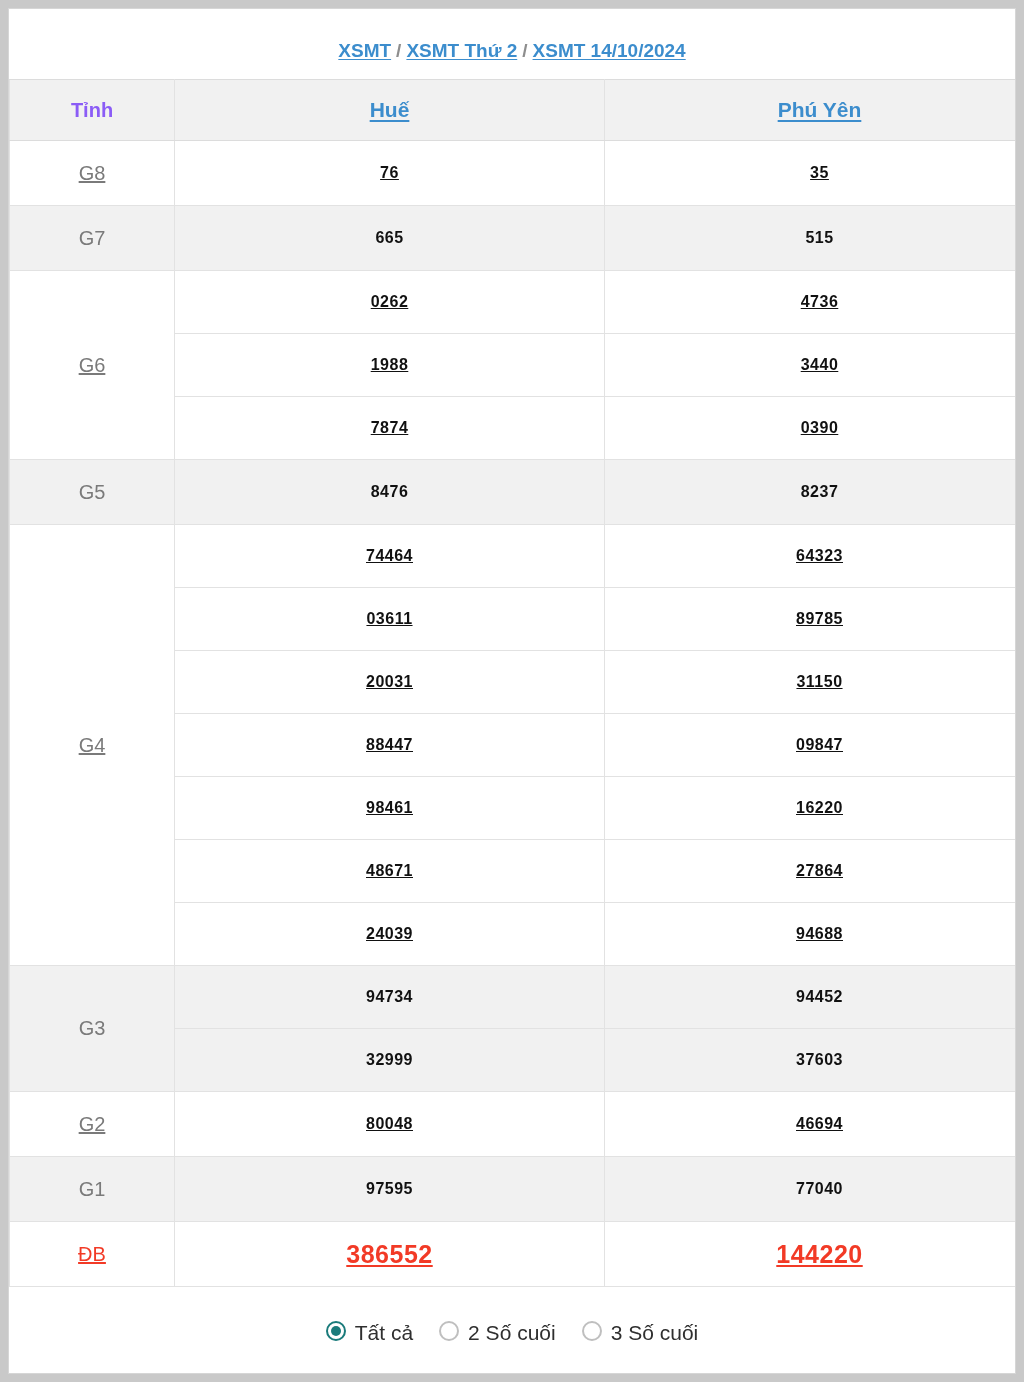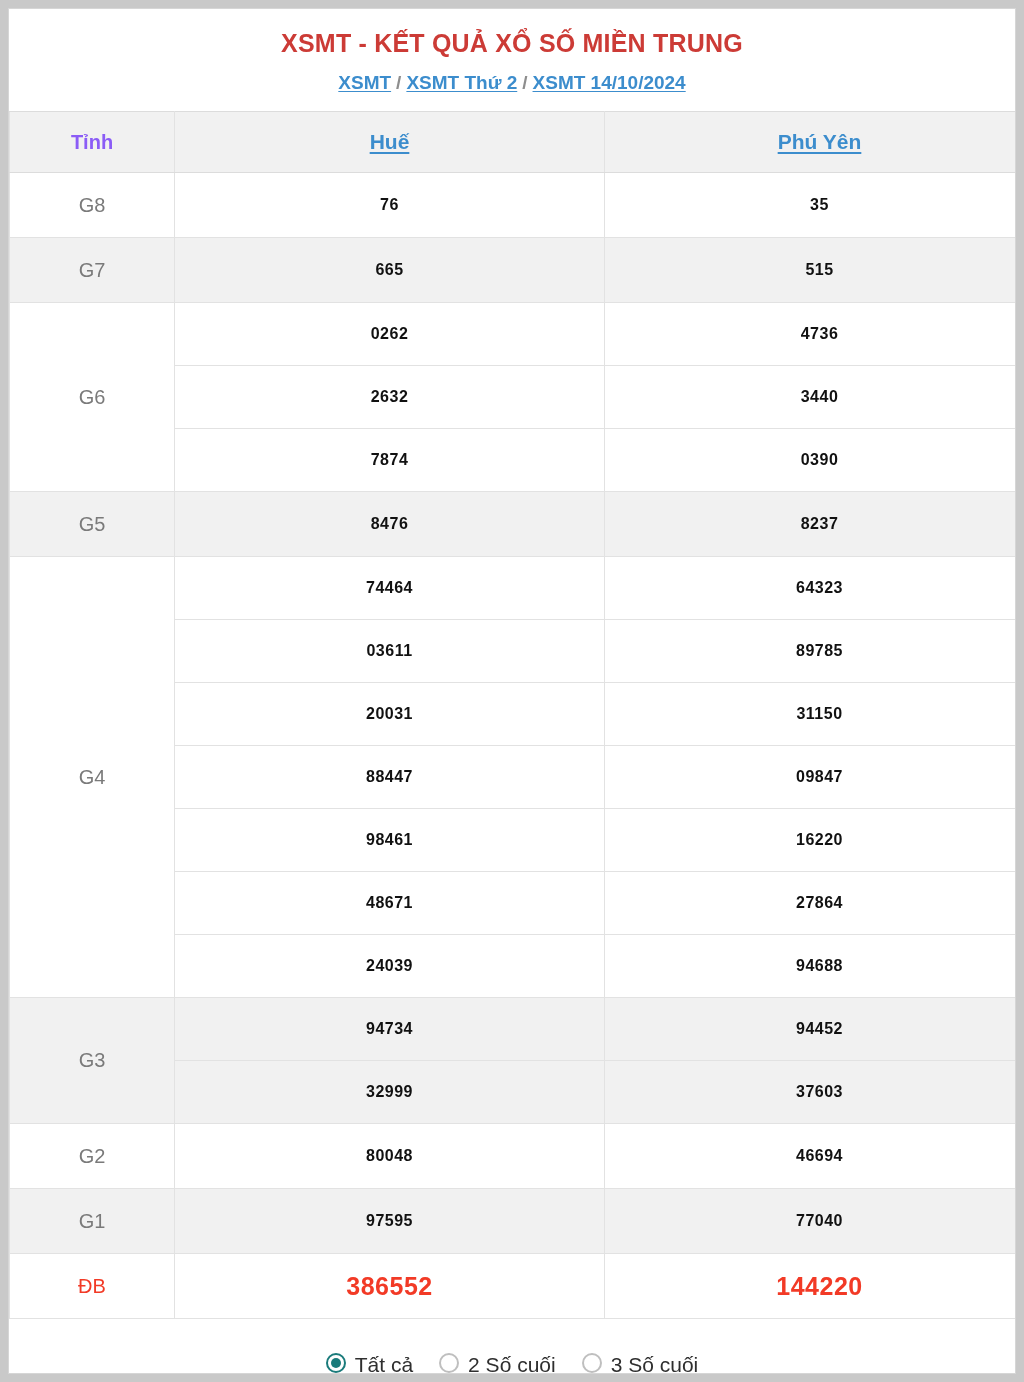--- a/index.html
+++ b/index.html
@@ -89,21 +89,21 @@
     color: #3c8dcd;
     font-size: 21px;
     font-weight: bold;
     text-decoration: underline;
     text-underline-offset: 3px;
     cursor: pointer;
     margin-top: 40px;
   }
 
   tr.band-gray > td { background: #f1f1f1; }
-  tr.band-white > td { background: #ffffff; }
+  tr.band-white > td { background: #ffffff; text-decoration: underline; }
 
   td.glabel {
     color: #7a7a7a;
     font-size: 20px;
     font-weight: normal;
   }
   td.num {
     color: #111111;
     font-size: 16px;
     font-weight: bold;
@@ -168,21 +168,20 @@
     background: #1a7b7b;
   }
 </style>
 </head>
 <body>
 
 <div id="page">
   <div id="sheet">
 
     <div class="header">
-      <div class="page-title">XSMT - KẾT QUẢ XỔ SỐ MIỀN TRUNG</div>
       <div class="breadcrumb">
         <a>XSMT</a><span class="crumb-sep">/</span><a>XSMT Thứ 2</a><span class="crumb-sep">/</span><a>XSMT 14/10/2024</a>
       </div>
     </div>
 
     <table class="lotto">
       <colgroup>
         <col class="c-label">
         <col class="c-prov">
         <col class="c-prov">
@@ -208,21 +207,21 @@
             <td rowspan="1" class="glabel">G7</td>
             <td class="num">665</td>
             <td class="num">515</td>
           </tr>
           <tr class="band-white">
             <td rowspan="3" class="glabel">G6</td>
             <td class="num sub">0262</td>
             <td class="num sub">4736</td>
           </tr>
           <tr class="band-white">
-            <td class="num sub">2632</td>
+            <td class="num sub">1988</td>
             <td class="num sub">3440</td>
           </tr>
           <tr class="band-white">
             <td class="num sub">7874</td>
             <td class="num sub">0390</td>
           </tr>
           <tr class="band-gray row-h-single">
             <td rowspan="1" class="glabel">G5</td>
             <td class="num">8476</td>
             <td class="num">8237</td>

